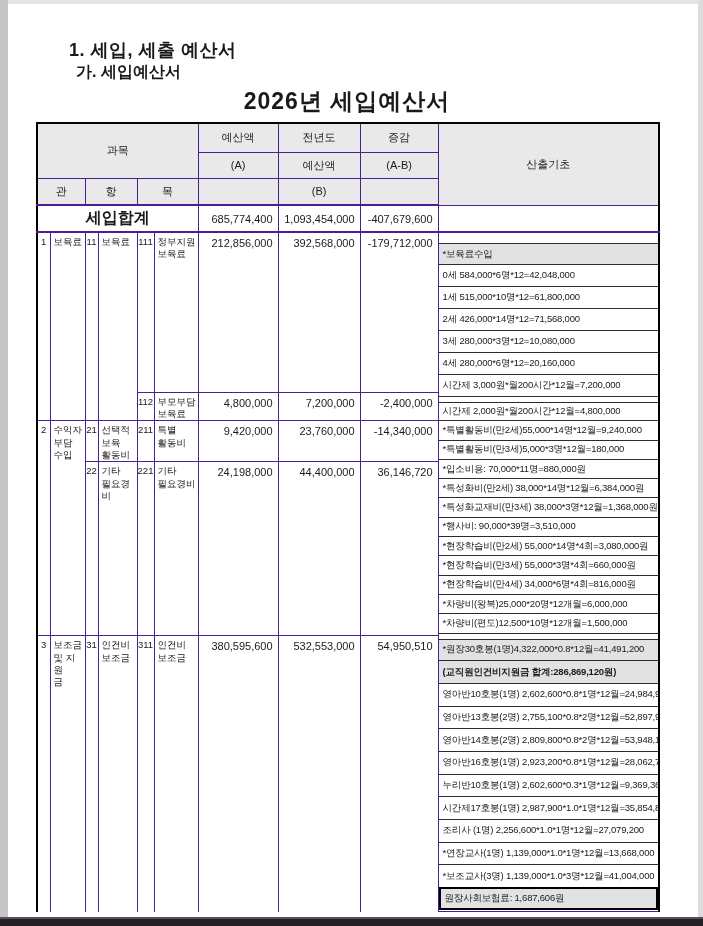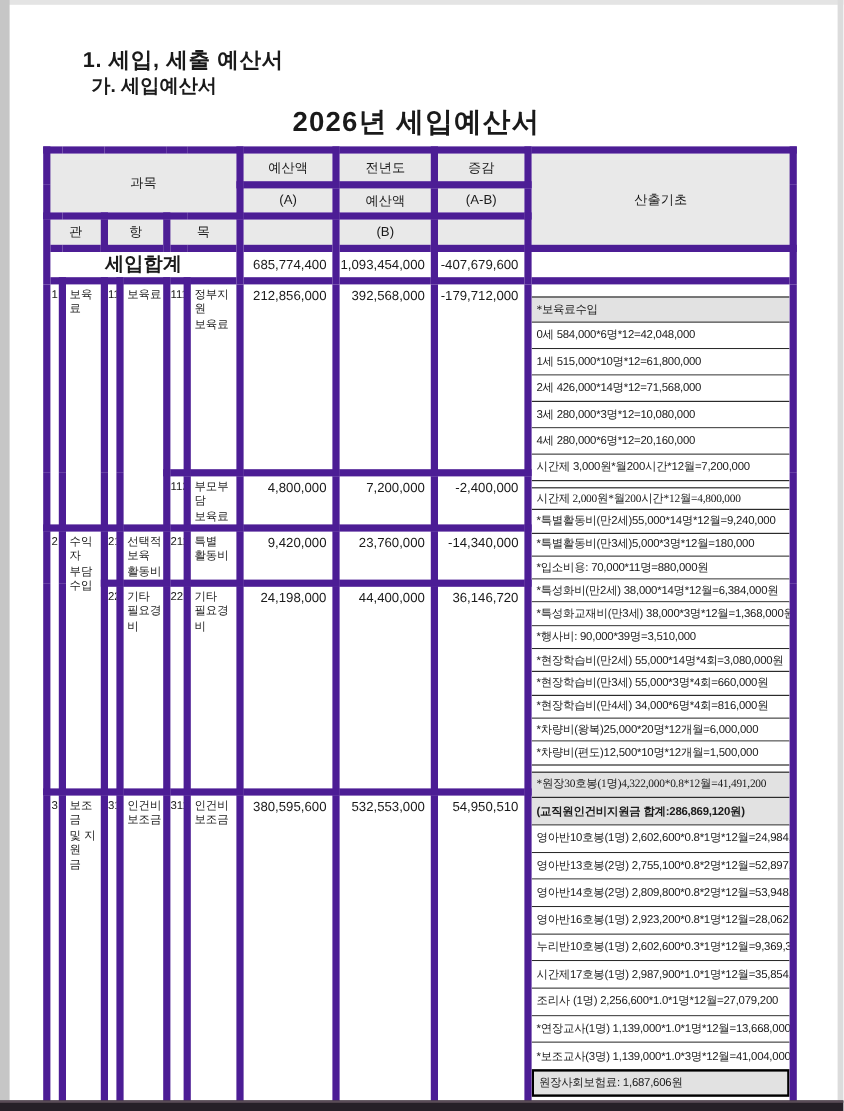--- a/index.html
+++ b/index.html
@@ -25,21 +25,21 @@
   .doc-title  { position: absolute; left: 36px; top: 86px; width: 622px; text-align: center;
                 font-size: 23px; font-weight: bold; letter-spacing: 1px; }
   .unit-label { position: absolute; left: 36px; top: 108px; width: 622px; text-align: right; font-size: 10px; }
 
   table.budget {
     position: absolute; left: 36px; top: 122px; width: 622px;
     border-collapse: collapse; table-layout: fixed;
     border: 2px solid #000; border-bottom: none;
     font-size: 11px;
   }
-  table.budget td { border: 6px solid #4c1d95; overflow: hidden; }
+  table.budget td { border: 1px solid #4c1d95; overflow: hidden; }
 
   td.hd { background: var(--header-bg, #e9e9e9); text-align: center; vertical-align: middle; font-size: 11px; }
   tr.hr1 { height: 29px; } tr.hr2 { height: 26px; }
   tr.hr3 { height: 27px; } tr.hr3 td { border-bottom-width: 2px; }
   tr.total { height: 27px; } tr.total td { border-bottom-width: 2px; }
   .total-label { font-weight: bold; font-size: 16px; text-align: center; vertical-align: middle; }
 
   td.num  { text-align: right; vertical-align: top; padding: 4px 5px 0 0; font-size: 11px; }
   tr.total td.num { vertical-align: middle; padding-top: 0; }
   td.code { text-align: center; vertical-align: top; padding-top: 3px; font-size: 9.5px; }
@@ -52,21 +52,21 @@
 
   td.basis-td { padding: 0; vertical-align: top; border-bottom: none; background: #fff; }
   .basis-stack { padding-top: 5px; }
   .basis-group.gap { margin-top: 5px; }
   .bcell {
     display: flex; align-items: center;
     padding-left: 4px; font-size: 9.5px; letter-spacing: -0.2px;
     border-bottom: 1px solid #2b2b2b; background: #fff;
     white-space: nowrap;
   }
-  .basis-group.gap .bcell:first-child { border-top: 1px solid #2b2b2b; font-family: Liberation Serif, serif; }
+  .basis-group.gap .bcell:first-child { border-top: 1px solid #2b2b2b; }
   .bg-0 .bcell { height: 22px; }
   .bg-1 .bcell, .bg-2 .bcell, .bg-3 .bcell { height: 19.3px; }
   .bg-4 .bcell { height: 22.7px; }
   .bcell.shaded { background: var(--shaded-bg, #e2e2e2); }
   .bcell.bold   { font-weight: bold; }
   .bcell.thick  { border: 2px solid #000; margin-top: -1px; }
 </style>
 </head>
 <body>
 

